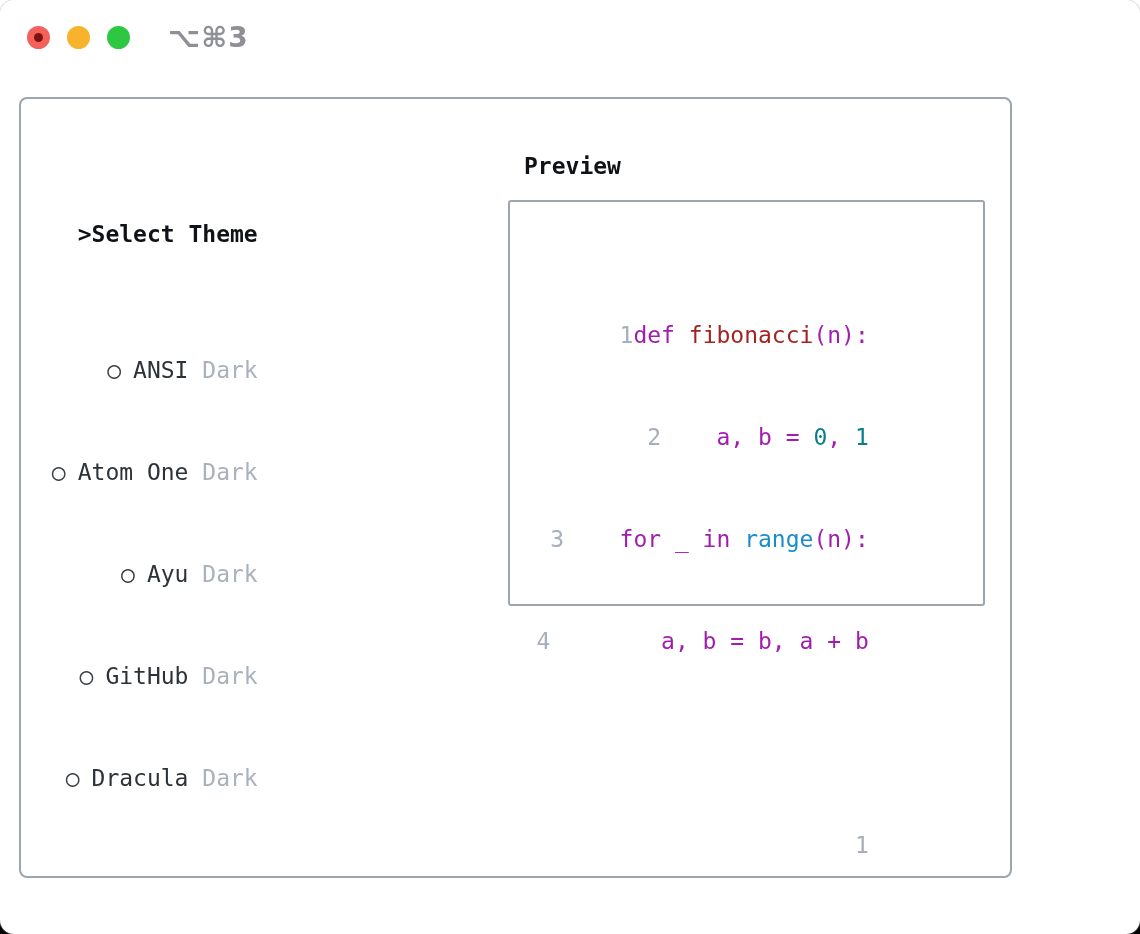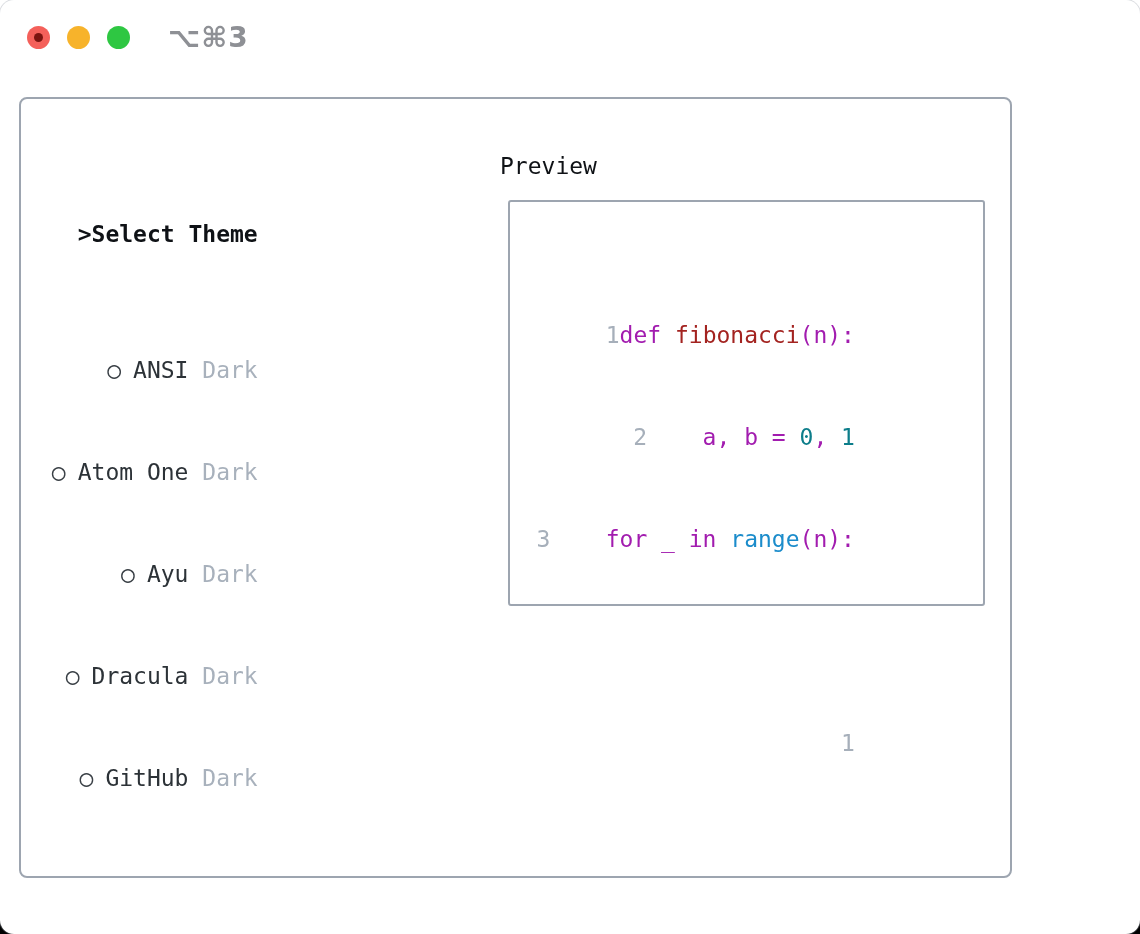--- a/index.html
+++ b/index.html
@@ -43,22 +43,22 @@
     font-size:23px;line-height:34px;white-space:pre;color:#2c3237;
   }
   .line{height:34px;text-align:right;}
   .bullet{display:inline-block;width:2ch;color:#3a4046;}
   .marker{display:inline-block;width:2ch;color:#0f1216;font-weight:bold;}
   .hdr{color:#0f1216;font-weight:bold;}
   .name{color:#2c3237;margin-right:1ch;margin-left:12px;}
   .suffix{color:#a8b1bc;}
   
   .preview-label{
-    position:absolute;left:500px;top:149px;
-    font-size:23px;line-height:34px;font-weight:normal;color:#0f1216;
+    position:absolute;left:524px;top:149px;
+    font-size:23px;line-height:34px;font-weight:bold;color:#0f1216;
   }
   .preview-box{
     position:absolute;left:508px;top:200px;width:477px;height:406px;
     border:2px solid #9da5b0;border-radius:3px;background:#ffffff;
     box-sizing:border-box;
   }
   .code-block{
     position:absolute;left:533px;top:250px;
     font-size:23px;line-height:34px;white-space:pre;color:#2c3237;
   }
@@ -85,22 +85,22 @@
   </div>
 
   <div class="panel"></div>
 
   <div class="left-col">
     <div class="line"><span class="marker">&gt;</span><span class="hdr">Select Theme</span></div>
 
     <div class="line"><span class="bullet">○</span><span class="name">ANSI</span><span class="suffix">Dark</span></div>
     <div class="line"><span class="bullet">○</span><span class="name">Atom One</span><span class="suffix">Dark</span></div>
     <div class="line"><span class="bullet">○</span><span class="name">Ayu</span><span class="suffix">Dark</span></div>
+    <div class="line"><span class="bullet">○</span><span class="name">GitHub</span><span class="suffix">Dark</span></div>
     <div class="line"><span class="bullet">○</span><span class="name">Dracula</span><span class="suffix">Dark</span></div>
-    <div class="line"><span class="bullet">○</span><span class="name">GitHub</span><span class="suffix">Dark</span></div>
     
     
     
     
     
     
 
     
     
     
@@ -111,19 +111,20 @@
     
   </div>
 
   <div class="preview-label">Preview</div>
   <div class="preview-box"></div>
 
   <div class="code-block">
     <div class="line"><span class="lnum">1</span><span class="fg">def </span><span class="red">fibonacci</span><span class="fg">(n):</span></div>
     <div class="line"><span class="lnum">2</span><span class="fg">    a, b = </span><span class="teal">0</span><span class="fg">, </span><span class="teal">1</span></div>
     <div class="line"><span class="lnum">3</span><span class="fg">    for _ in </span><span class="blue">range</span><span class="fg">(n):</span></div>
+    <div class="line"><span class="lnum">4</span><span class="fg">        a, b = b, a + b</span></div>
     <div class="line"></div>
     <div class="line"><span class="lnum">1</span></div>
     
     
   </div>
 
 </div>
 
 </body></html>

